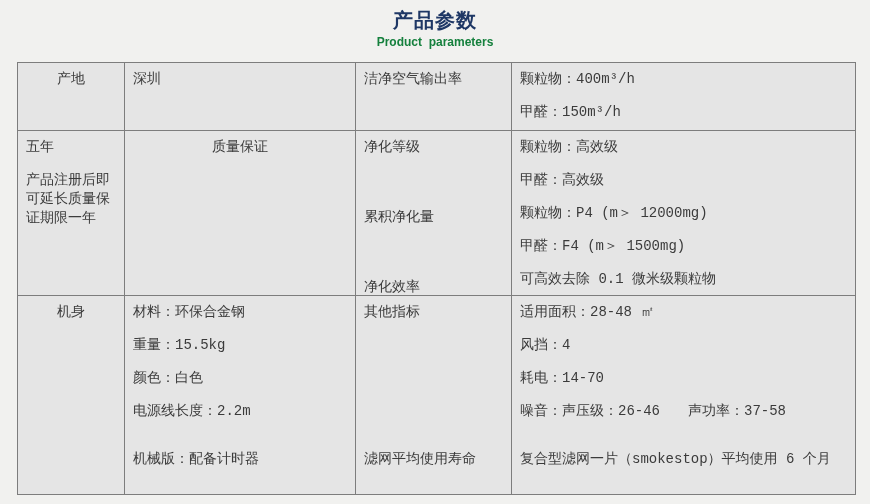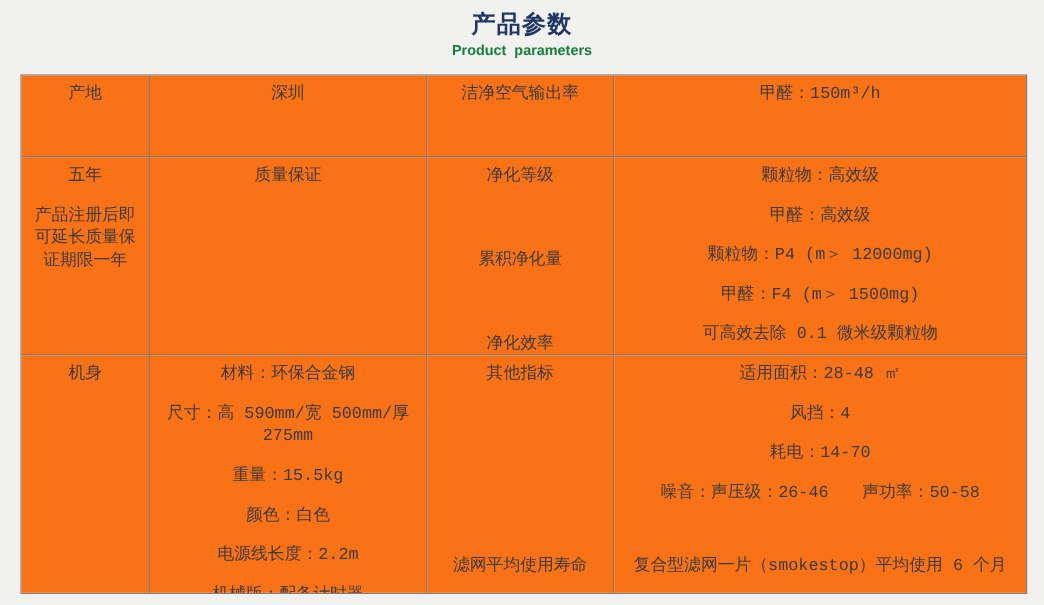--- a/index.html
+++ b/index.html
@@ -26,29 +26,29 @@
     background:#ffffff;
     border:1px solid #7d7d7d;
     display:grid;
     grid-template-columns:107px 231px 156px 343px;
     grid-template-rows:68px 165px 198px;
   }
   .cell{
     box-sizing:border-box;
     border-right:1px solid #7d7d7d;
     border-bottom:1px solid #7d7d7d;
-    padding:7px 8px 12px 8px;
+    padding:7px 8px 25px 8px;
     display:flex;flex-direction:column;
-    background:#f97316;overflow:hidden;
+    background:#e5e5e5;overflow:hidden;
   }
   .cell.lastcol{border-right:none;}
   .cell.lastrow{border-bottom:none;}
   .cell p{
     margin:0 0 14px 0;
-    font-size:14px;line-height:19px;color:#3b3b3b;text-align:center;
+    font-size:14px;line-height:19px;color:#3b3b3b;
   }
   .cell p:last-child{margin-bottom:0;}
   .cell p.sub{margin-top:-13px;padding-left:36px;}
   .cell p.g2{margin-top:37px;}
   .cell p.push{margin-top:auto;}
   .cell.c1{text-align:center;padding-left:4px;padding-right:4px;}
   .cell.c1 span{font-size:14px;line-height:19px;color:#3b3b3b;}
 </style>
 </head>
 <body>
@@ -62,20 +62,21 @@
     <div class="cell c1">
       <span>产地</span>
     </div>
     <div class="cell c2">
       <p>深圳</p>
     </div>
     <div class="cell c3">
       <p>洁净空气输出率</p>
     </div>
     <div class="cell c4 lastcol">
+      <p>颗粒物：400m³/h</p>
       <p>甲醛：150m³/h</p>
     </div>
     <div class="cell c2">
       <p>五年</p>
       <p>产品注册后即可延长质量保证期限一年</p>
     </div>
     <div class="cell c1">
       <span>质量保证</span>
     </div>
     <div class="cell c3">
@@ -88,30 +89,29 @@
       <p>甲醛：高效级</p>
       <p>颗粒物：P4 (m＞ 12000mg)</p>
       <p>甲醛：F4 (m＞ 1500mg)</p>
       <p>可高效去除 0.1 微米级颗粒物</p>
     </div>
     <div class="cell c1 lastrow">
       <span>机身</span>
     </div>
     <div class="cell c2 lastrow">
       <p>材料：环保合金钢</p>
-      <p>尺寸：高 590mm/宽 500mm/厚 275mm</p>
       <p>重量：15.5kg</p>
       <p>颜色：白色</p>
       <p>电源线长度：2.2m</p>
       <p class="push">机械版：配备计时器</p>
     </div>
     <div class="cell c3 lastrow">
       <p>其他指标</p>
       <p class="push">滤网平均使用寿命</p>
     </div>
     <div class="cell c4 lastcol lastrow">
       <p>适用面积：28-48 ㎡</p>
       <p>风挡：4</p>
       <p>耗电：14-70</p>
-      <p>噪音：声压级：26-46　　声功率：50-58</p>
+      <p>噪音：声压级：26-46　　声功率：37-58</p>
       <p class="push">复合型滤网一片（smokestop）平均使用 6 个月</p>
     </div>
   </div>
 
 </body></html>

